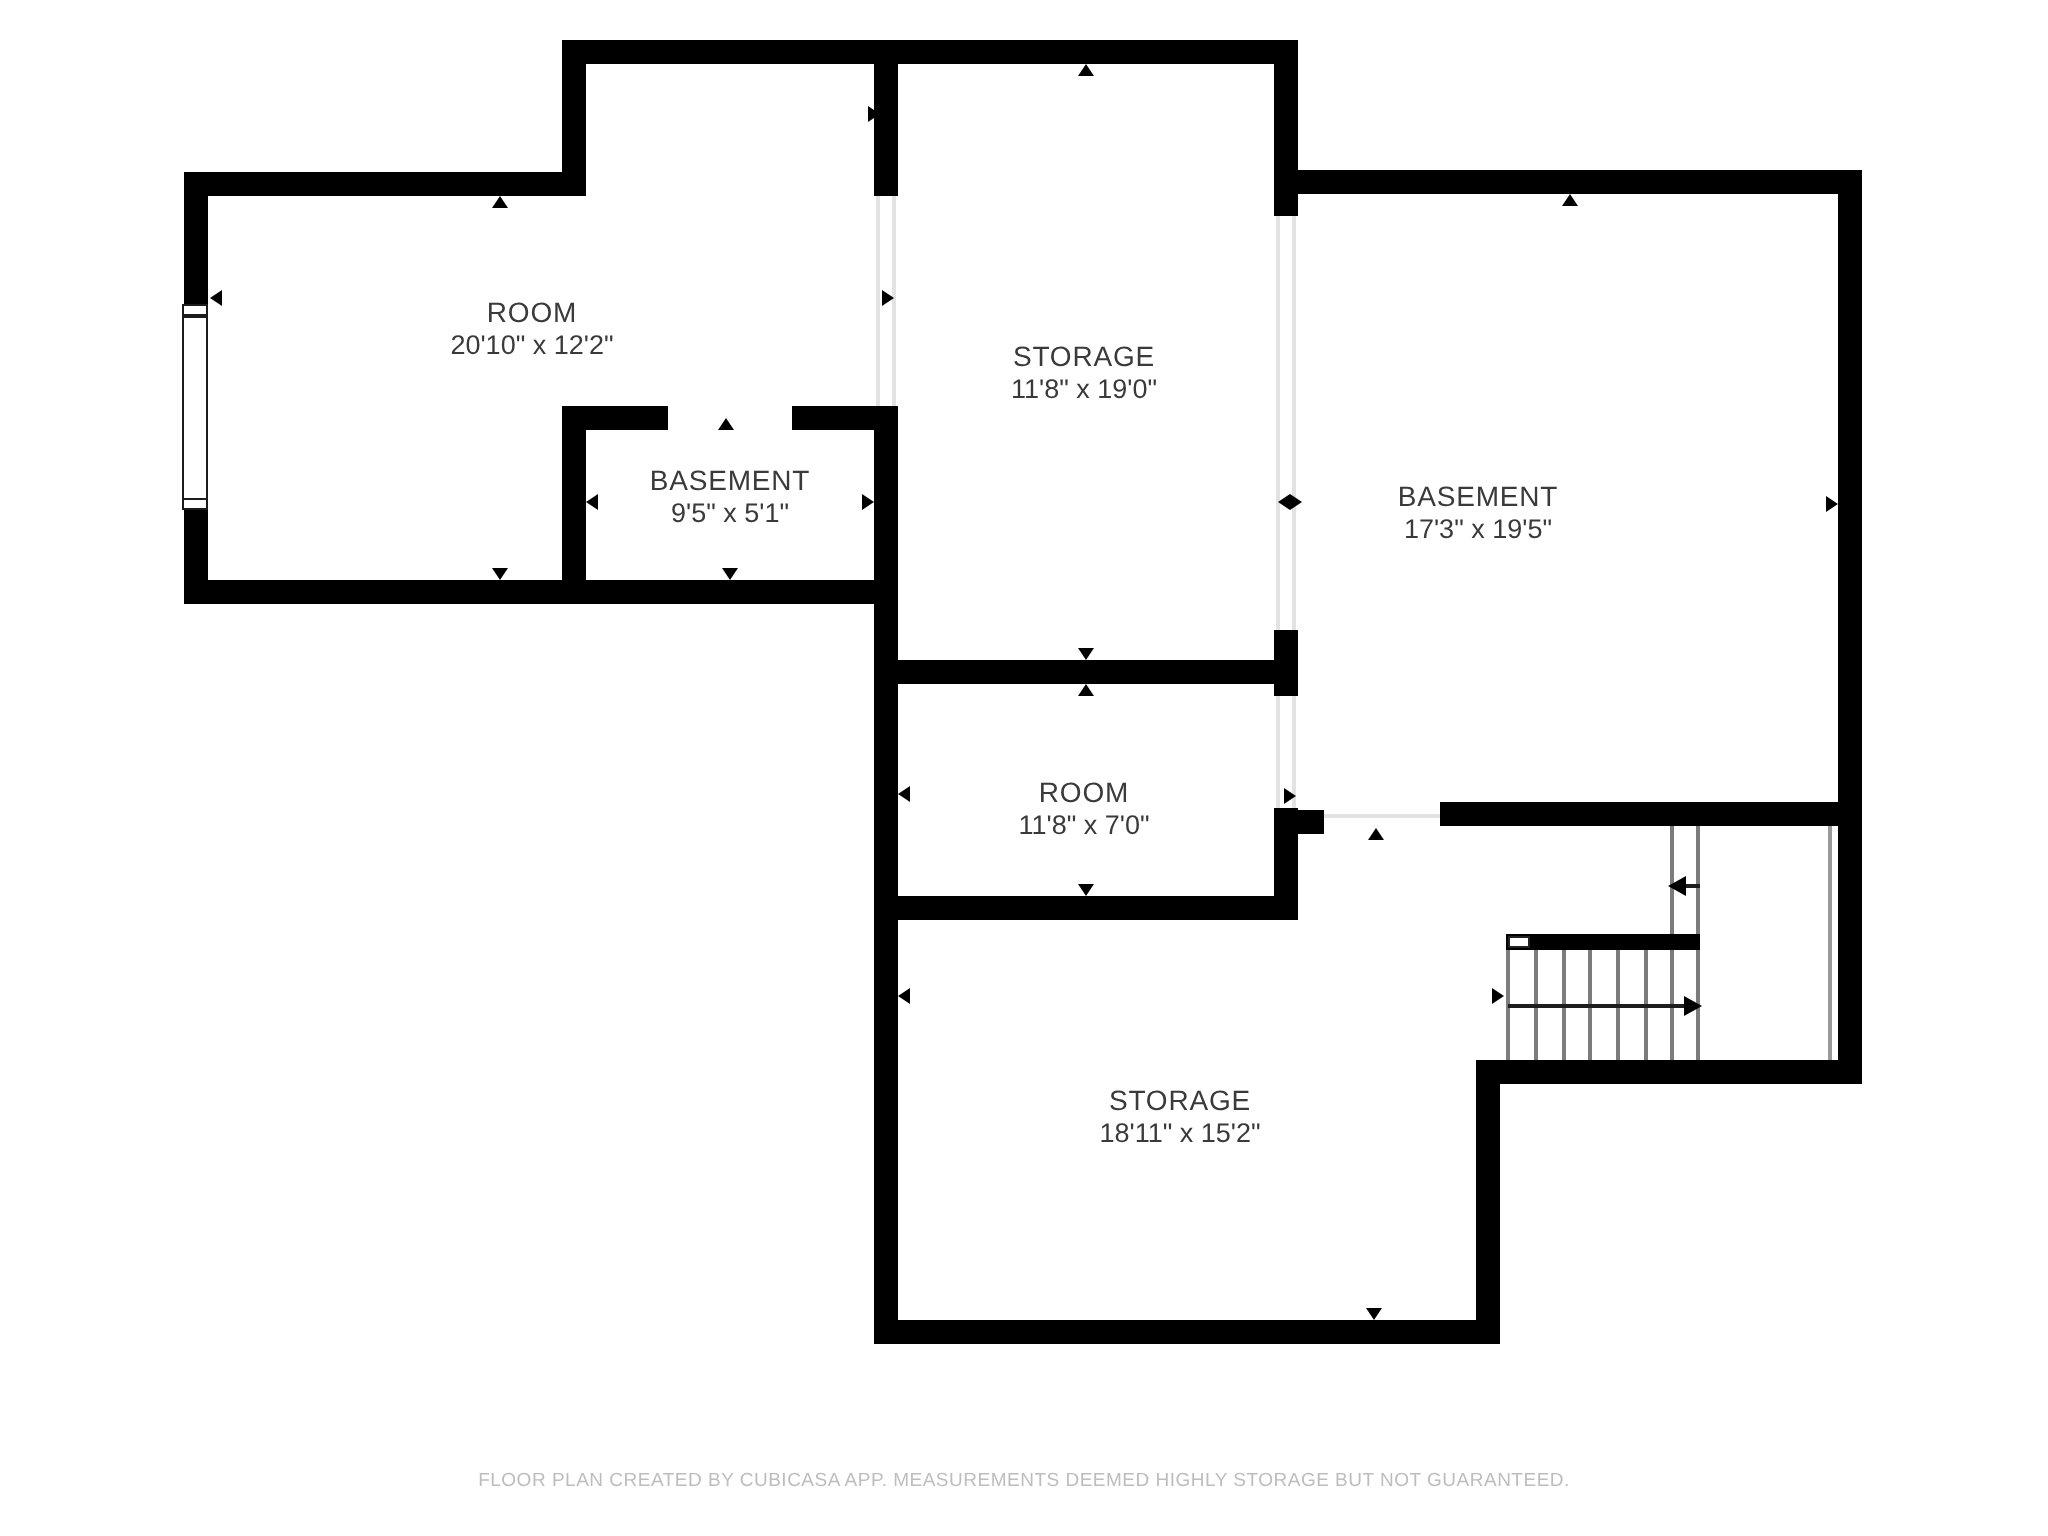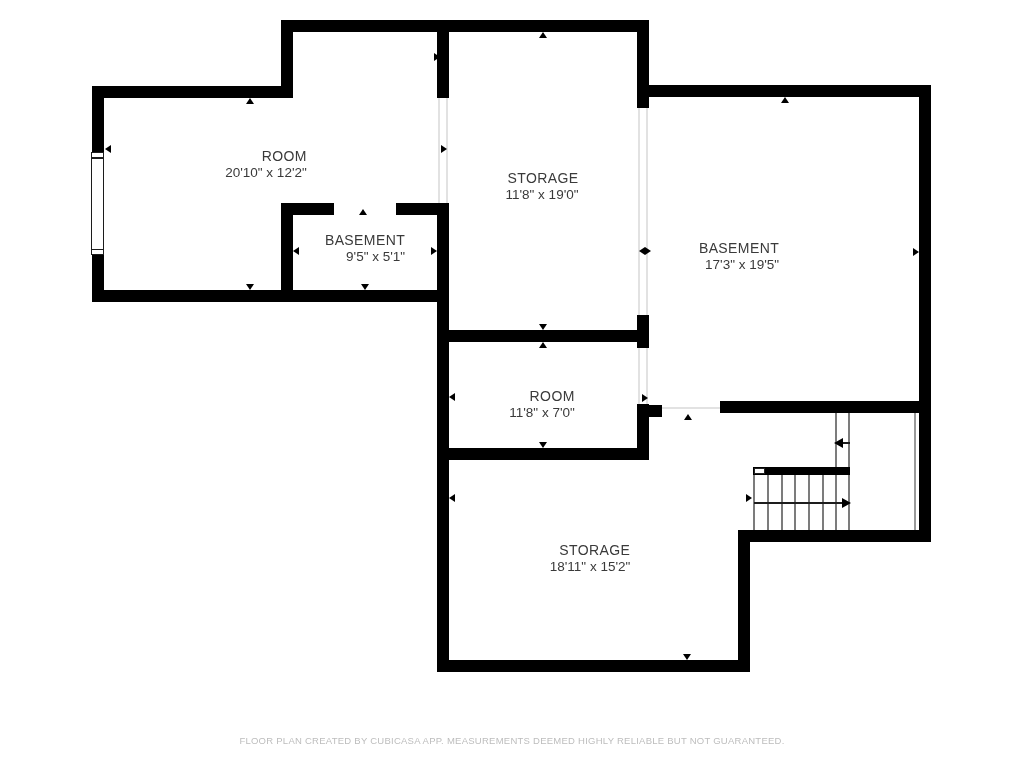--- a/index.html
+++ b/index.html
@@ -5,21 +5,21 @@
   html,body{margin:0;padding:0;background:#fff;}
   #canvas{
     position:relative;width:1024px;height:768px;background:#fff;overflow:hidden;
     font-family:"Liberation Sans", sans-serif;
   }
   .w{position:absolute;background:#000;}
   .open-line{position:absolute;background:#e2e2e2;}
   .stair-line{position:absolute;background:#7c7c7c;}
   .rail-line{position:absolute;background:#9a9a9a;}
   .room-label{
-    position:absolute;transform:translateX(-50%);text-align:right;
+    position:absolute;transform:translateX(-50%);text-align:center;
     color:#3a3a3a;white-space:nowrap;
   }
   .room-label .nm{font-size:14px;letter-spacing:.4px;line-height:16px;}
   .room-label .dm{font-size:13.5px;line-height:17px;}
   .tick{position:absolute;width:0;height:0;}
   .tick.up{border-left:4px solid transparent;border-right:4px solid transparent;border-bottom:6px solid #000;}
   .tick.down{border-left:4px solid transparent;border-right:4px solid transparent;border-top:6px solid #000;}
   .tick.left{border-top:4px solid transparent;border-bottom:4px solid transparent;border-right:6px solid #000;}
   .tick.right{border-top:4px solid transparent;border-bottom:4px solid transparent;border-left:6px solid #000;}
   .window-box{
@@ -146,15 +146,15 @@
   </div>
   <div class="room-label" style="left:542px;top:388px;">
     <div class="nm">ROOM</div>
     <div class="dm">11'8" x 7'0"</div>
   </div>
   <div class="room-label" style="left:590px;top:542px;">
     <div class="nm">STORAGE</div>
     <div class="dm">18'11" x 15'2"</div>
   </div>
 
-  <div id="footer">FLOOR PLAN CREATED BY CUBICASA APP. MEASUREMENTS DEEMED HIGHLY RELIABLE BUT NOT GUARANTEED.</div>
+  <div id="footer">FLOOR PLAN CREATED BY CUBICASA APP. MEASUREMENTS DEEMED HIGHLY STORAGE BUT NOT GUARANTEED.</div>
 
 </div>
 
 </body></html>

